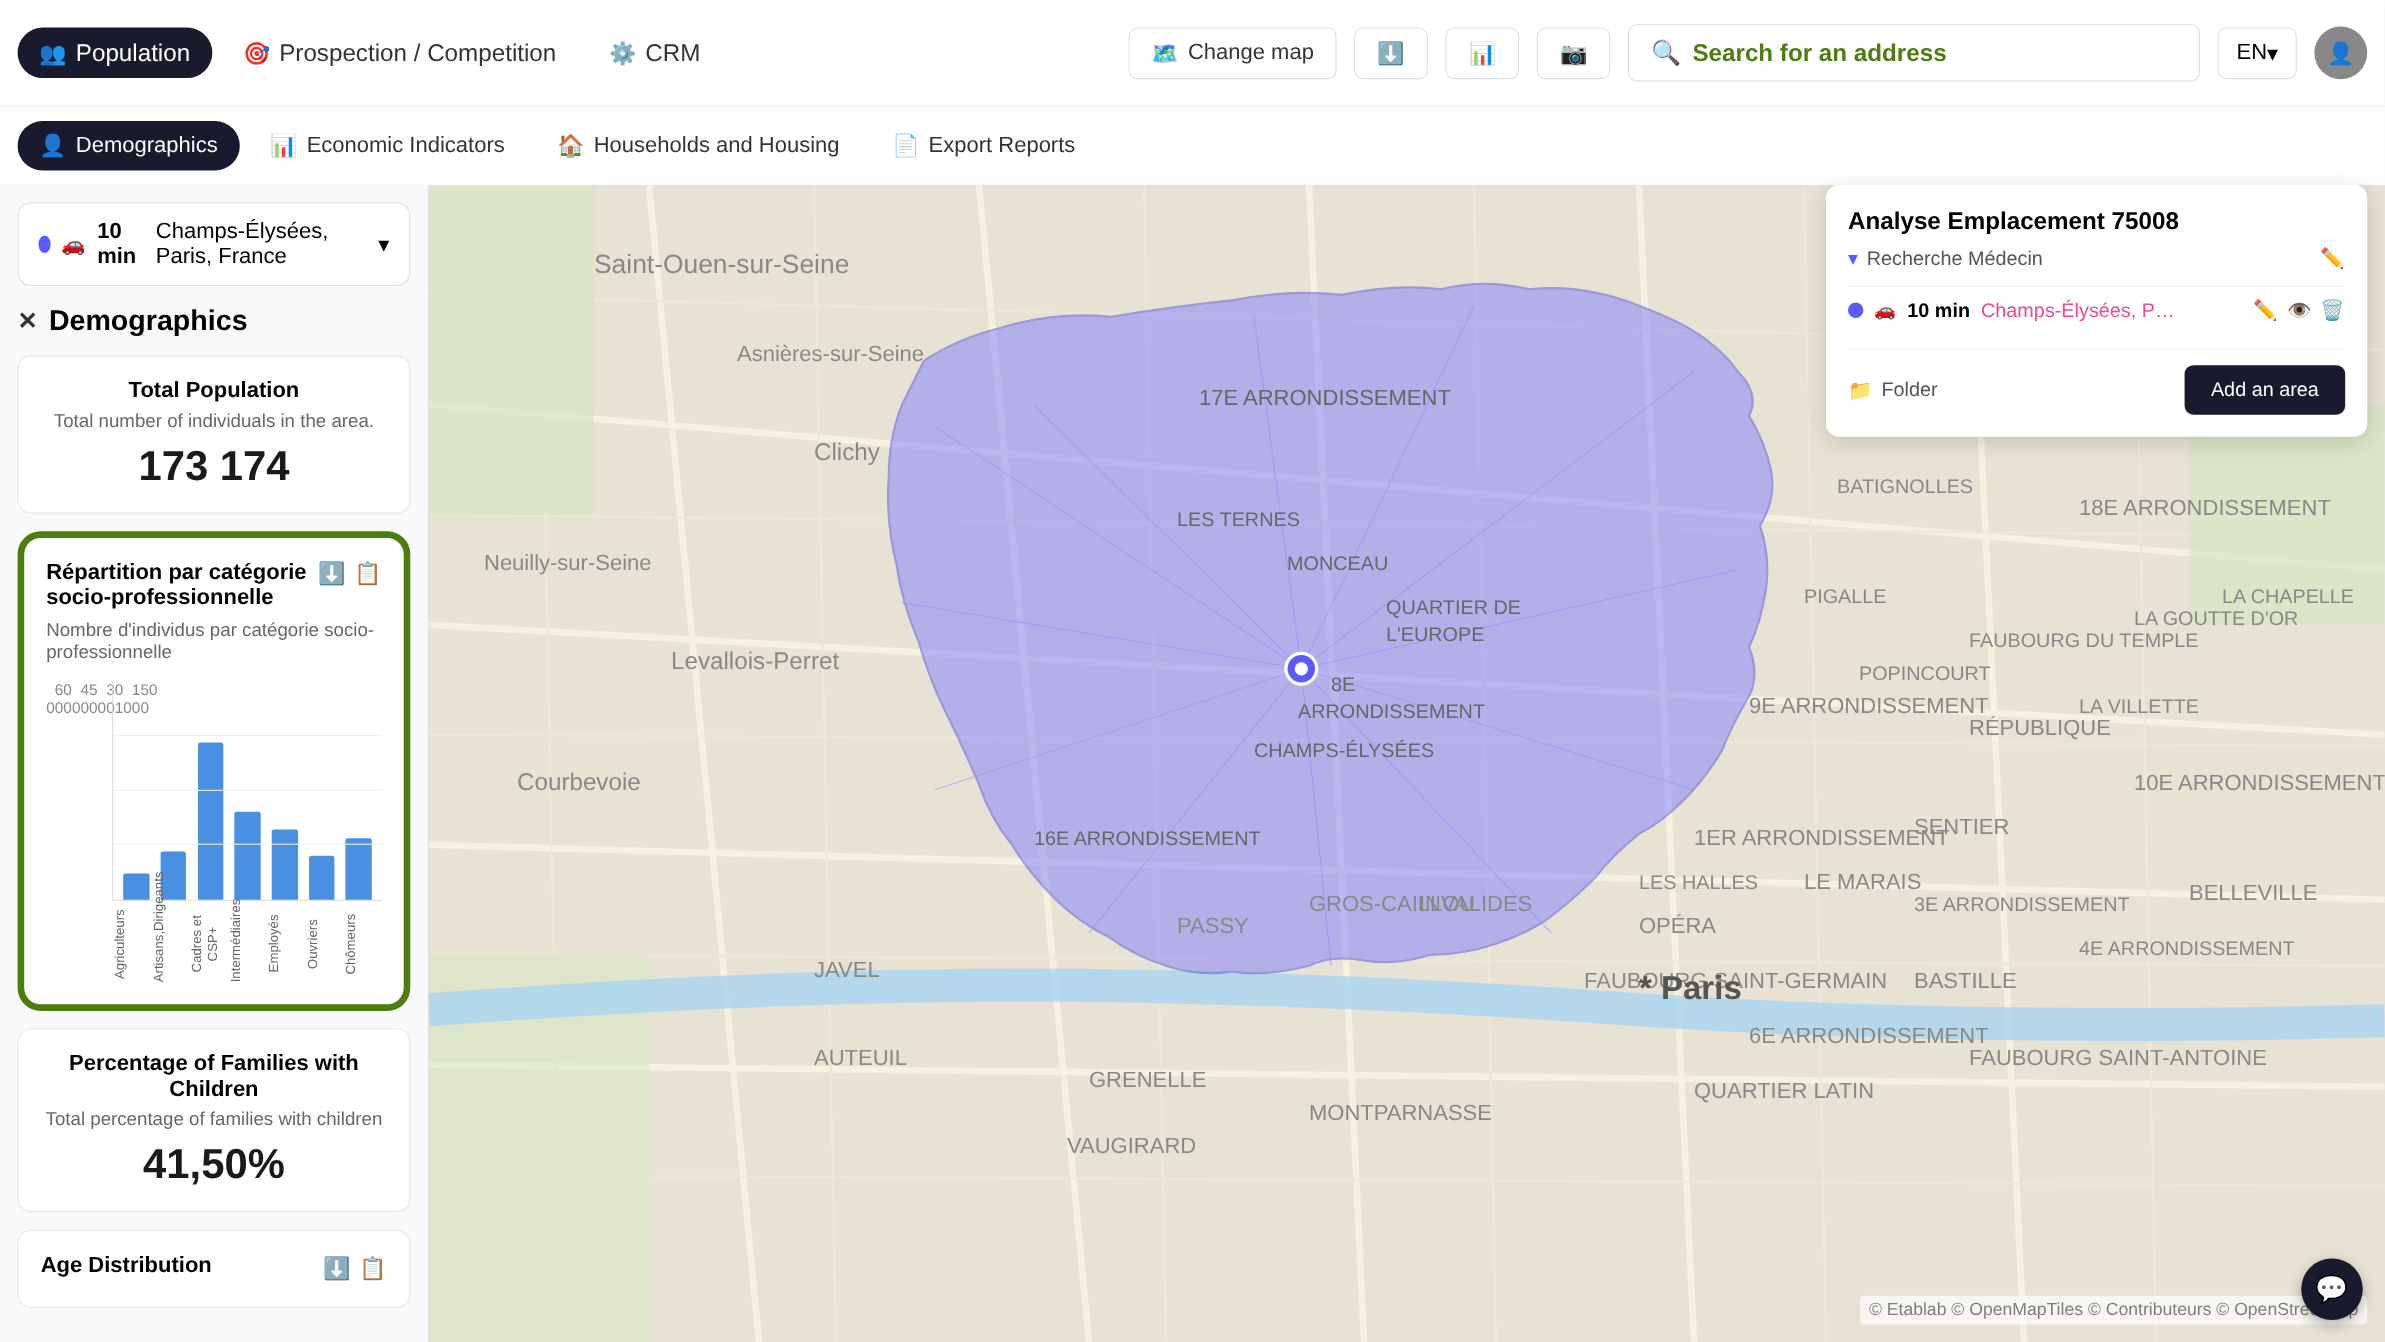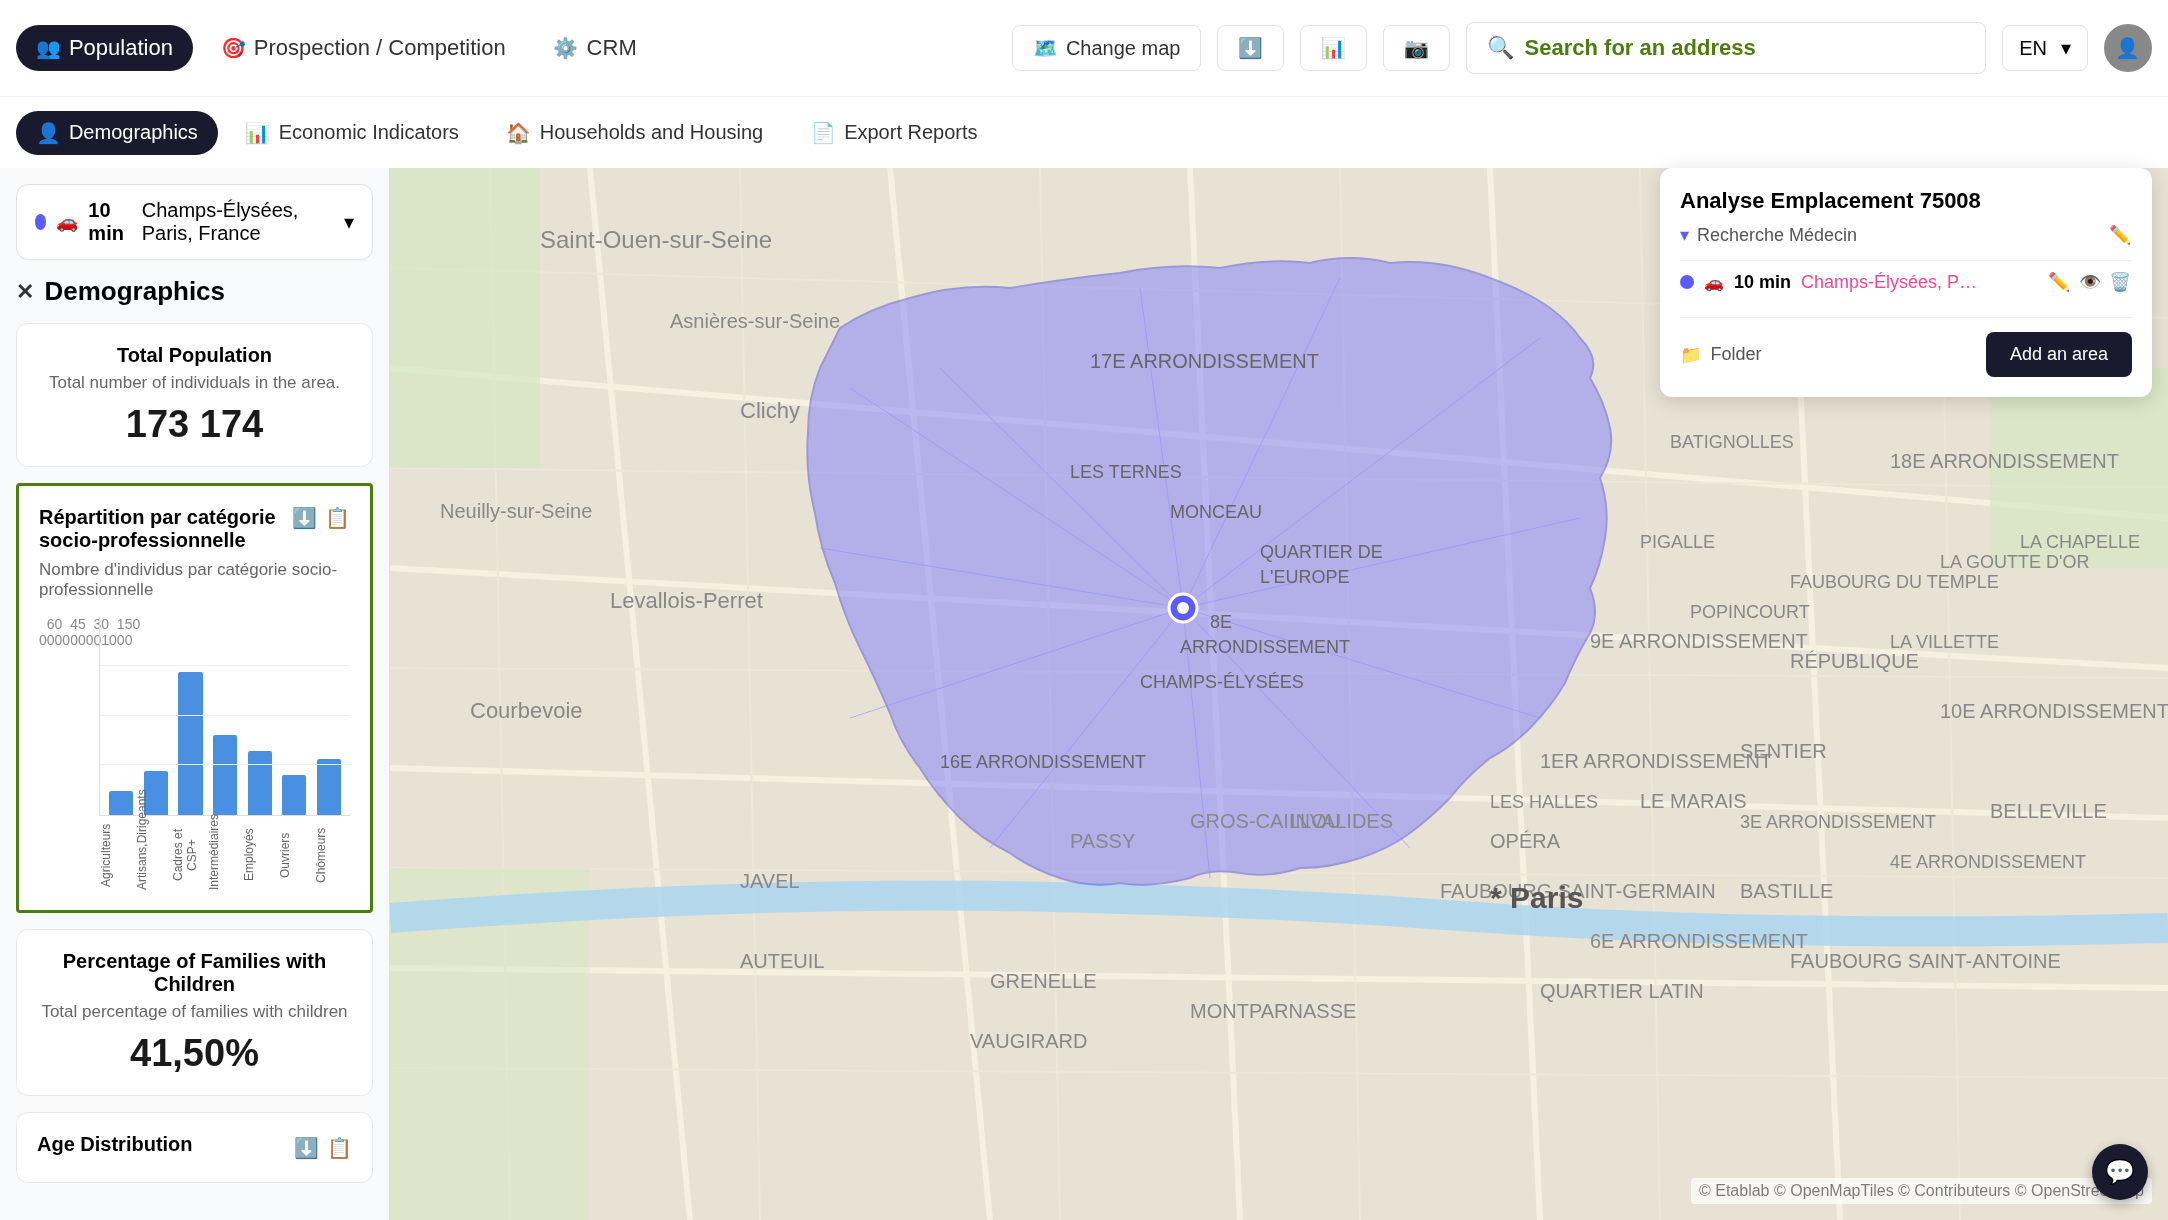--- a/index.html
+++ b/index.html
@@ -60,21 +60,21 @@
       gap: 10px;
       padding: 12px 20px;
       border-radius: 8px;
       border: 1px solid #e0e0e0;
       background: white;
       width: 520px;
       font-size: 22px;
       color: #888;
     }
     .lang-btn {
-      display: flex; align-items: center; gap: 14px;
+      display: flex; align-items: center; gap: 0;
       padding: 10px 16px;
       border: 1px solid #e0e0e0;
       border-radius: 8px;
       background: white;
       cursor: pointer;
       font-size: 20px;
     }
     .avatar-btn {
       width: 48px; height: 48px;
       border-radius: 50%;
@@ -203,22 +203,22 @@
     .card-value {
       font-size: 38px;
       font-weight: 700;
       text-align: center;
       color: #1a1a1a;
     }
 
     
     .chart-card {
       background: white;
-      border-radius: 4px;
-      border: 3px solid #4d7c0f;
+      border-radius: 21px;
+      border: 6px solid #4d7c0f;
       padding: 20px;
       margin-bottom: 16px;
     }
     .chart-card-header {
       display: flex;
       align-items: flex-start;
       justify-content: space-between;
     }
     .chart-card-title {
       font-size: 20px;

